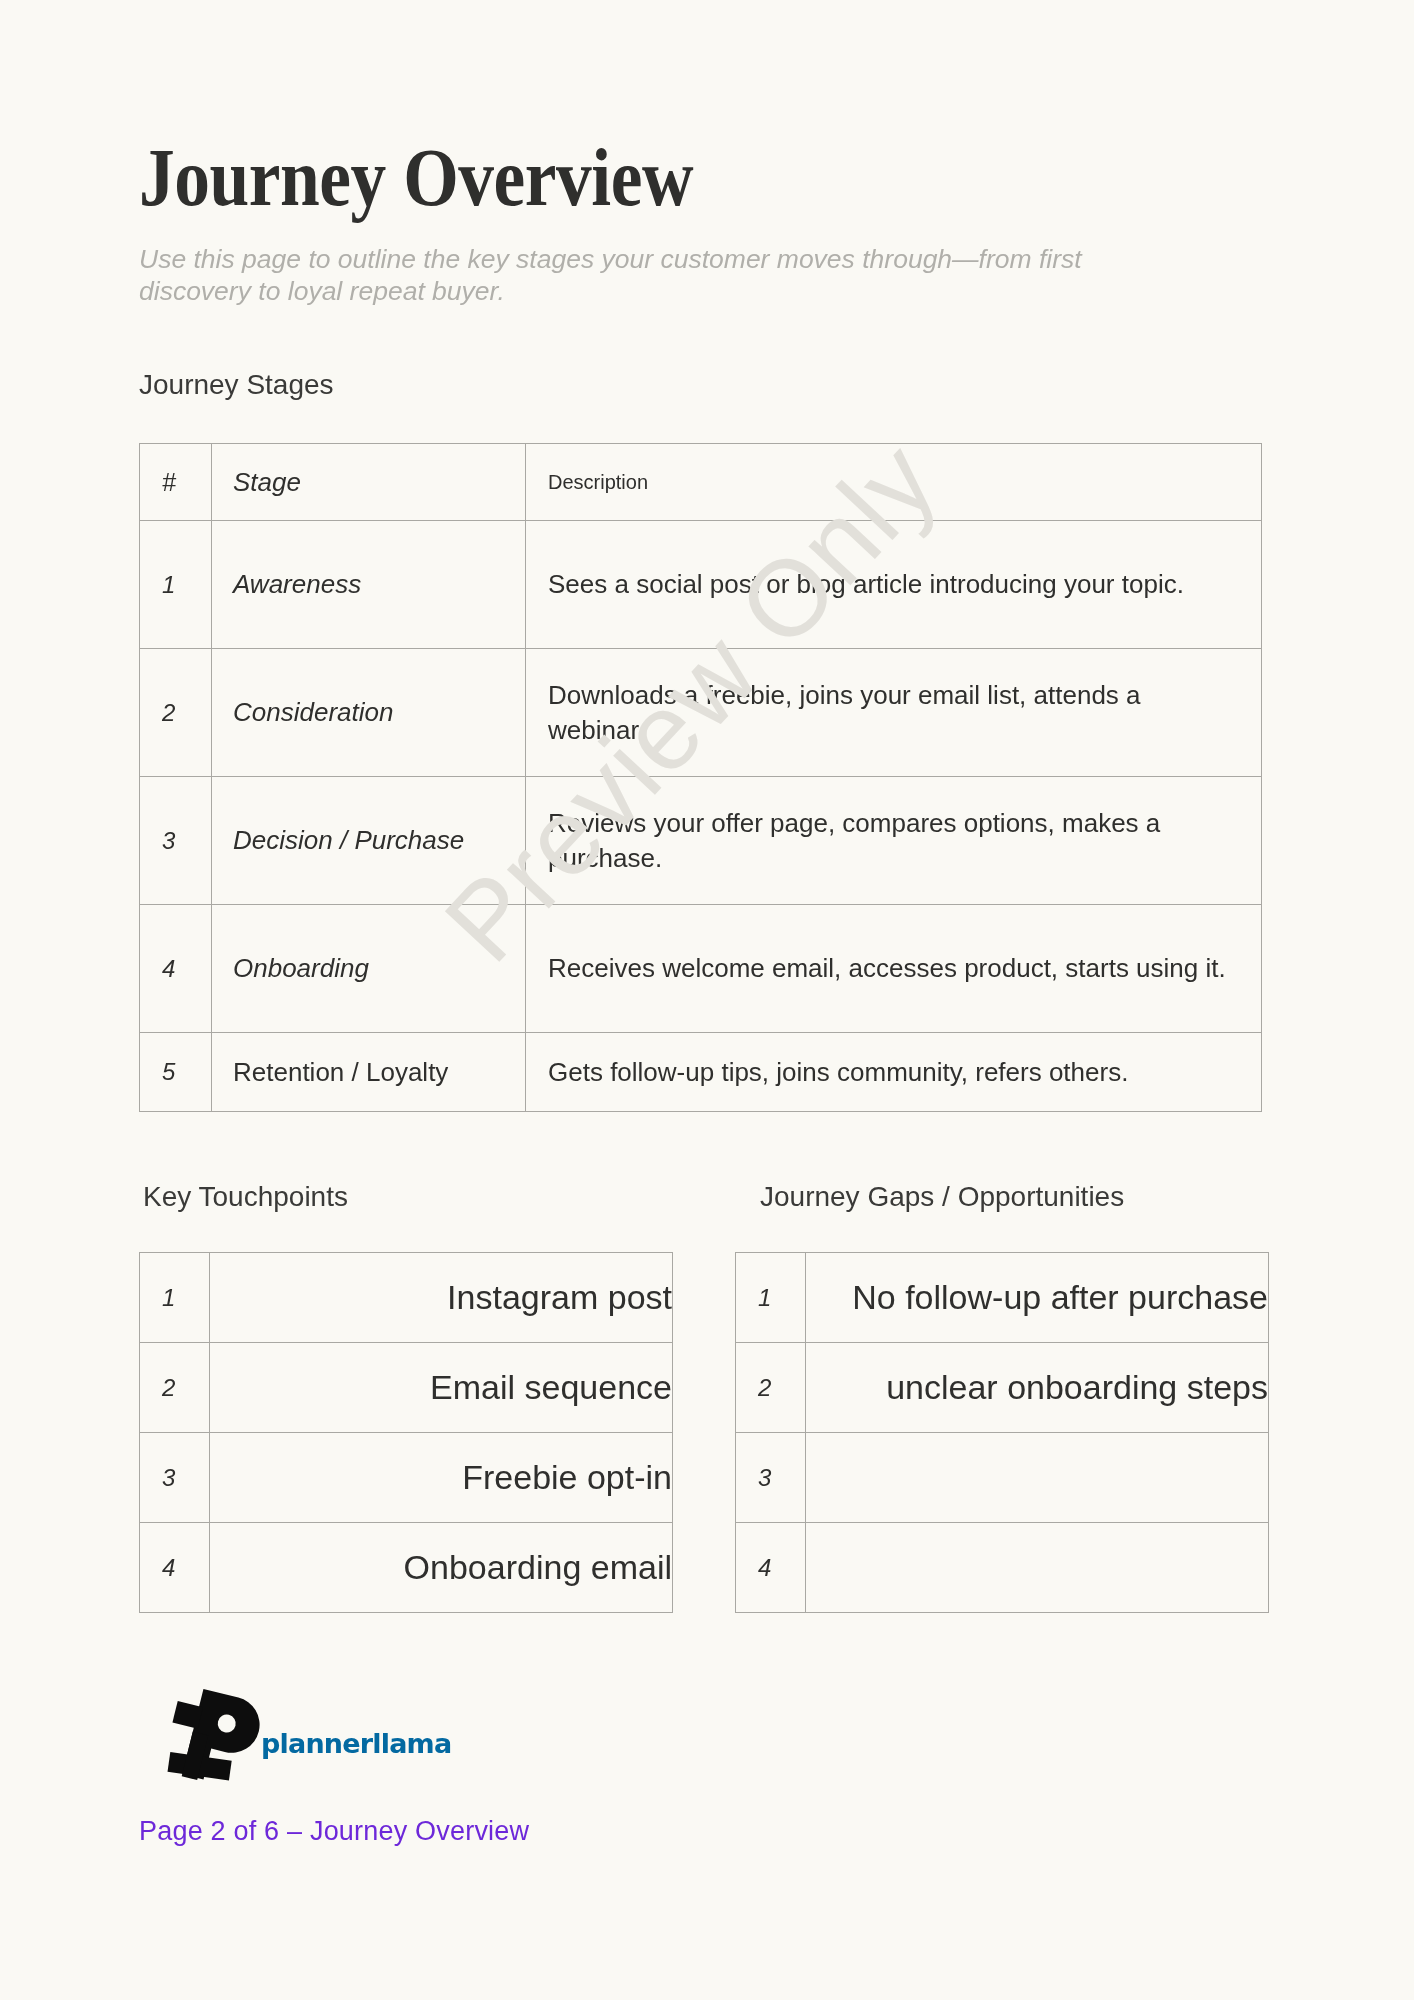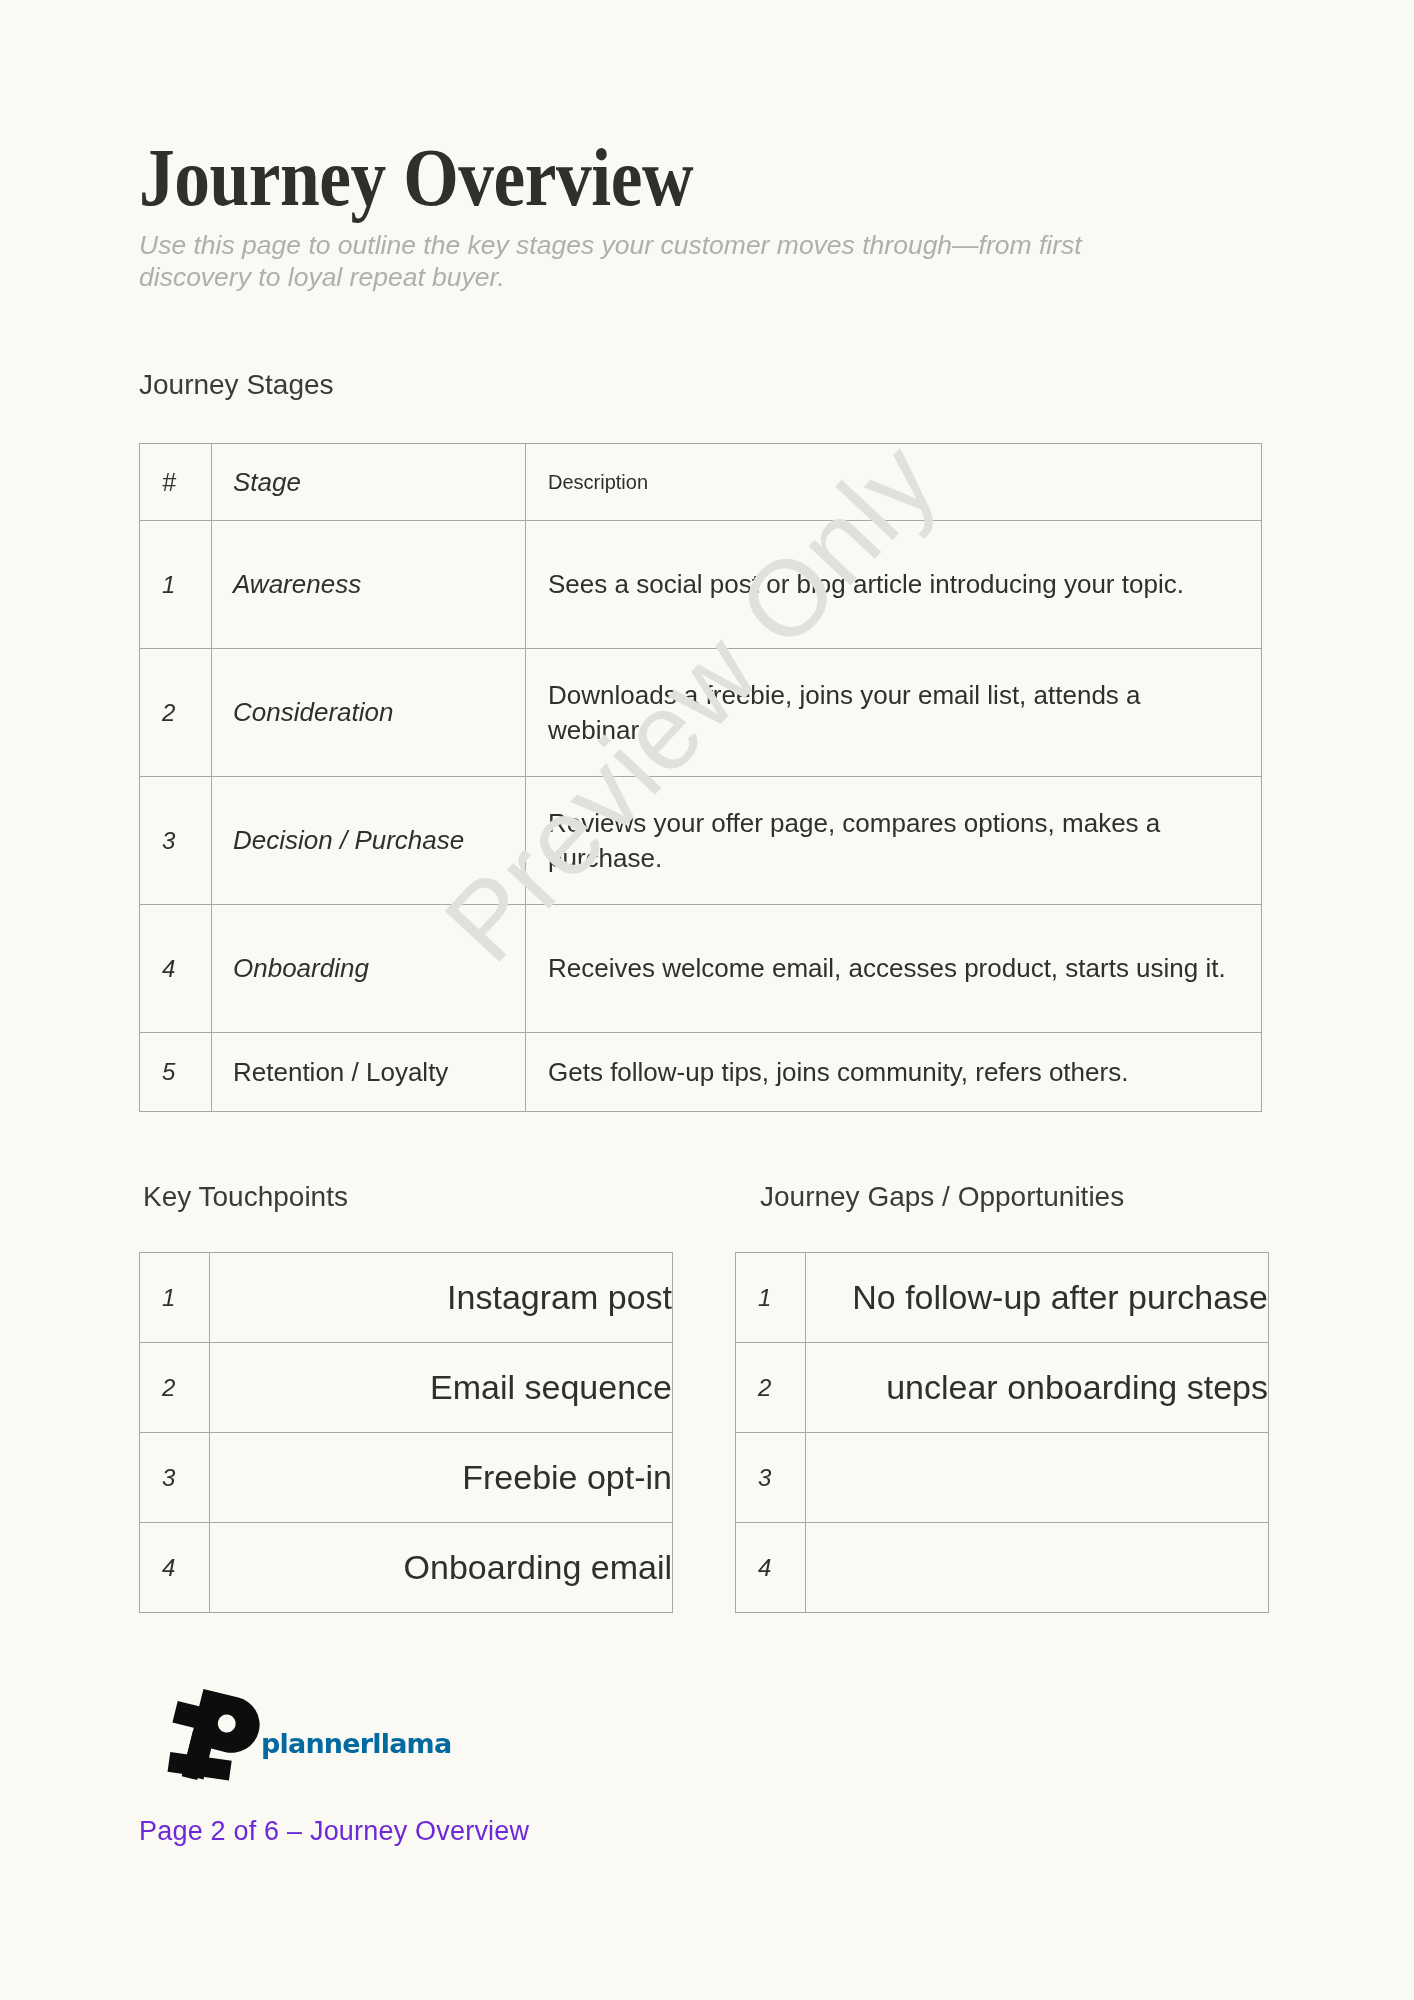--- a/index.html
+++ b/index.html
@@ -59,21 +59,21 @@
     line-height: 1;
     color: #2f2f2d;
     letter-spacing: -0.5px;
     transform: scaleX(0.86);
     transform-origin: left center;
     white-space: nowrap;
   }
   .doc-subtitle {
     position: absolute;
     left: 0;
-    top: 229px;
+    top: 243px;
     width: 1020px;
     font-style: italic;
     font-size: 26.5px;
     line-height: 1.22;
     color: #b0afaa;
   }
 
   
   .section-label {
     position: absolute;

